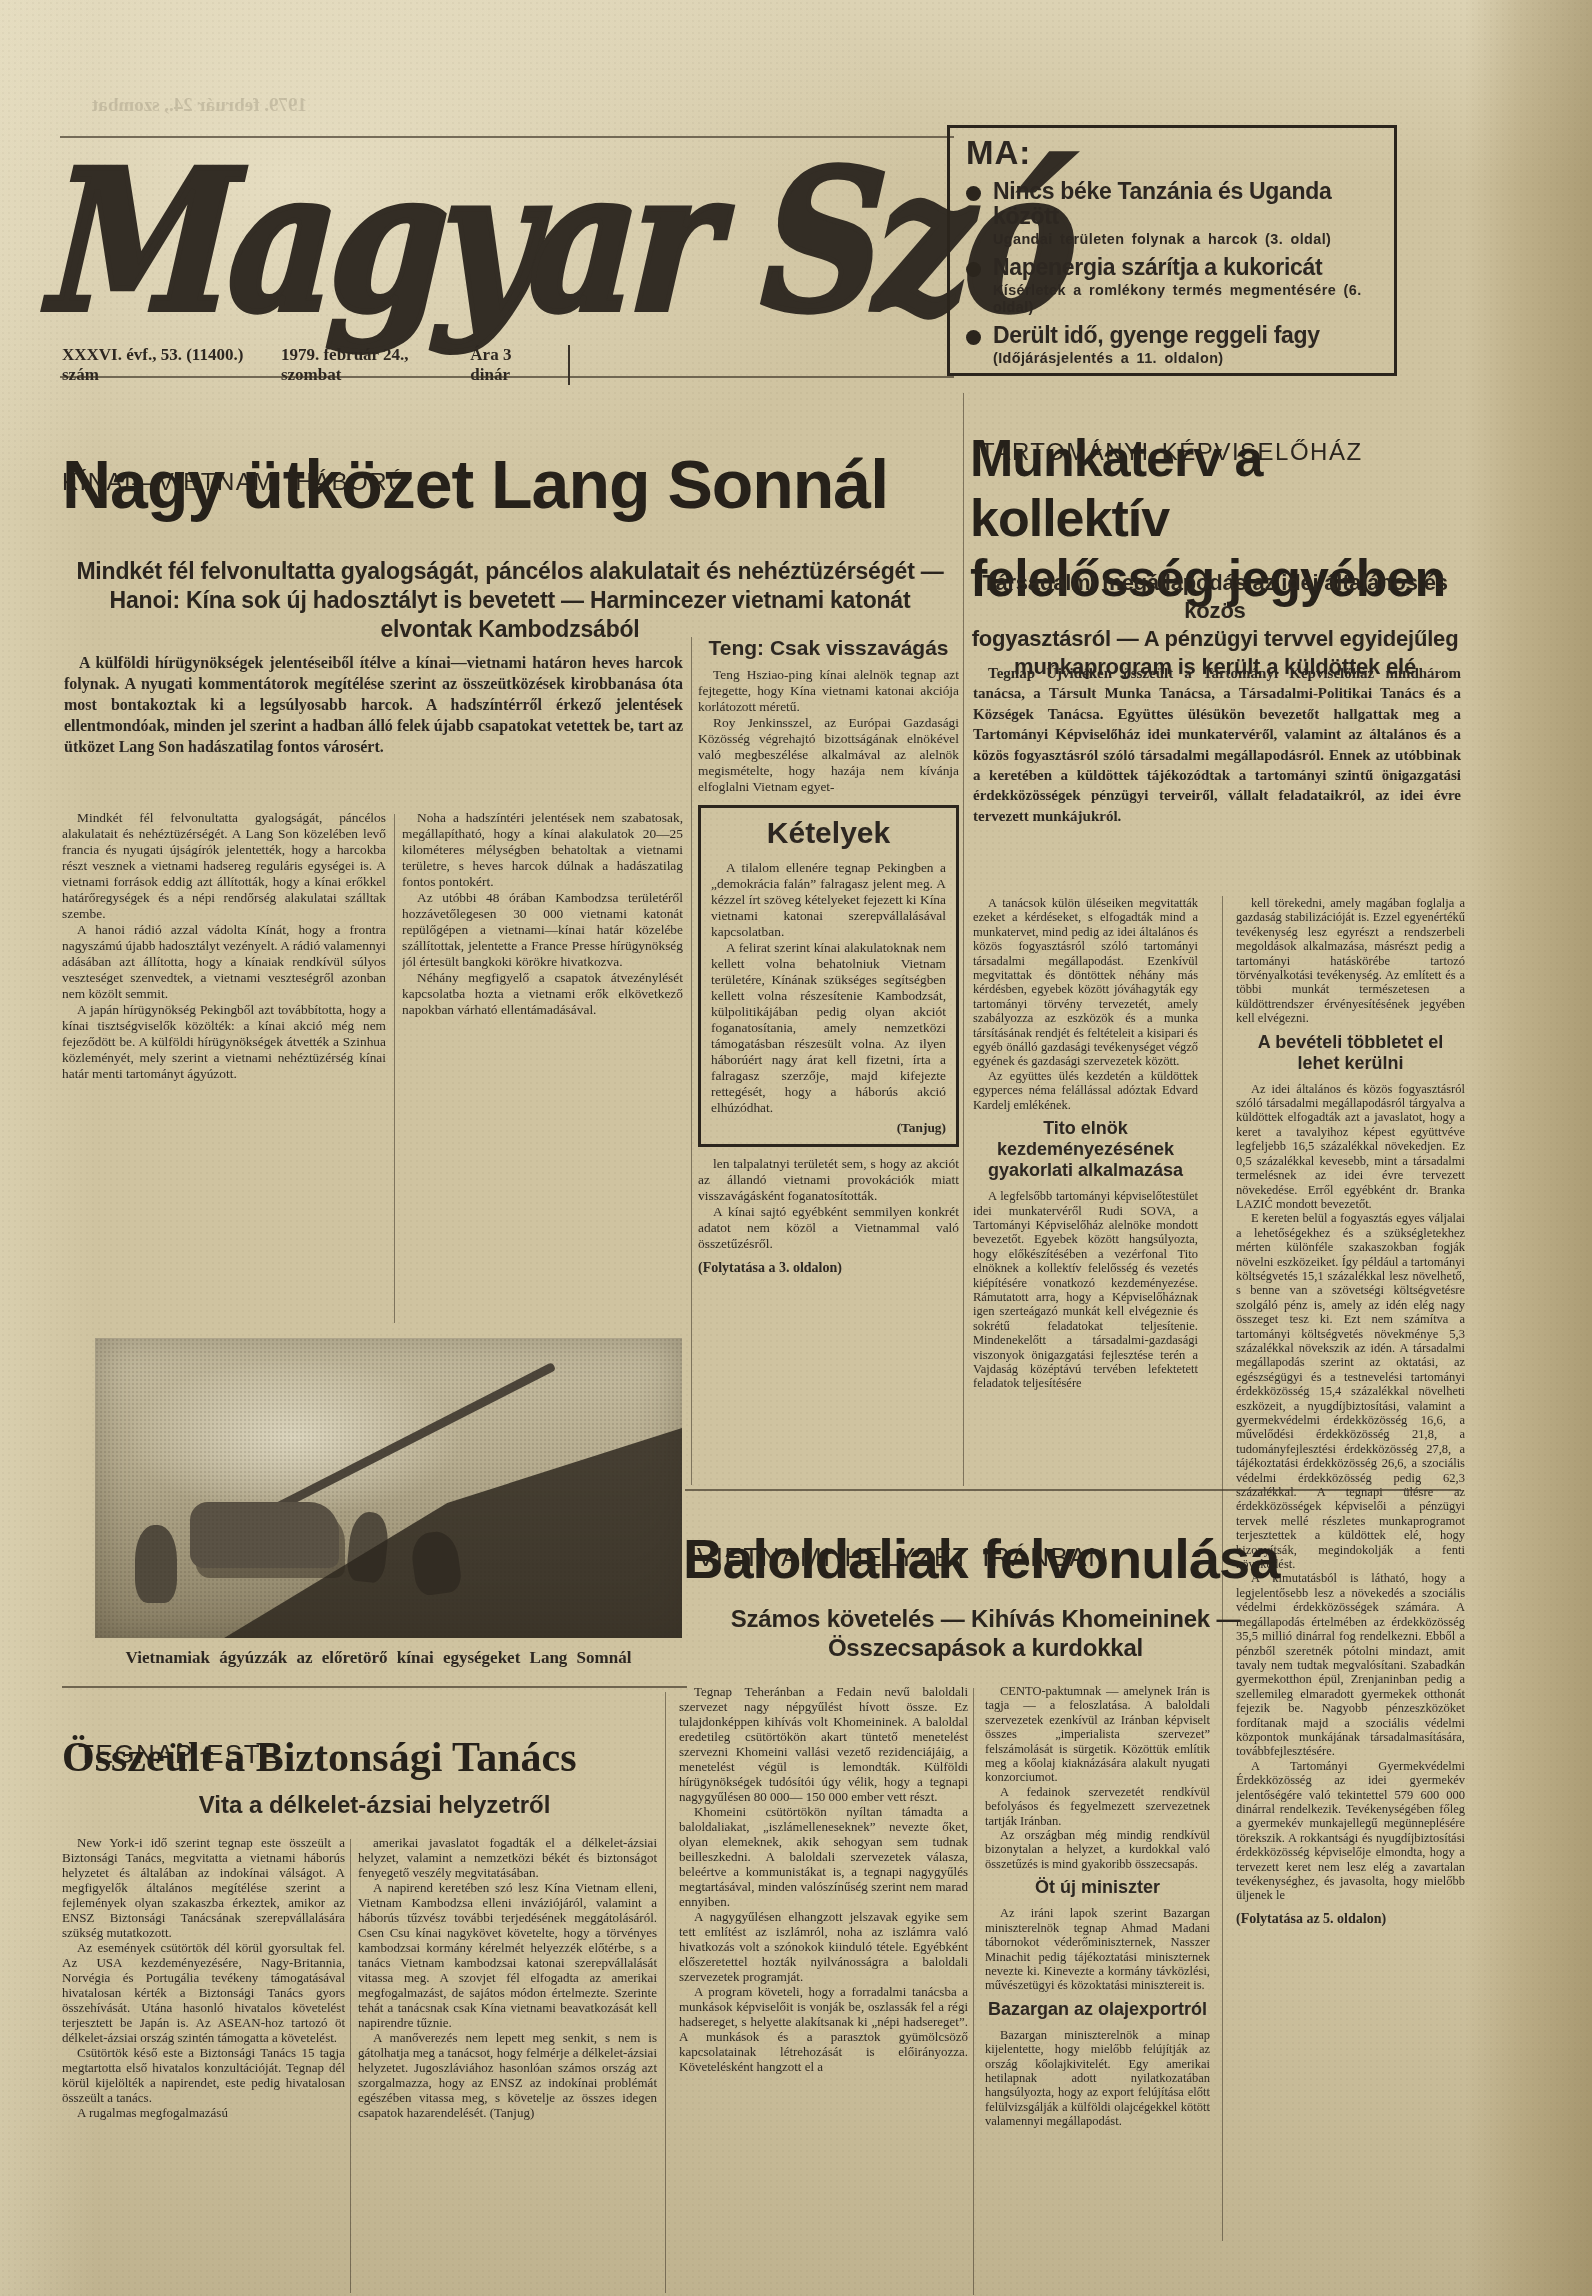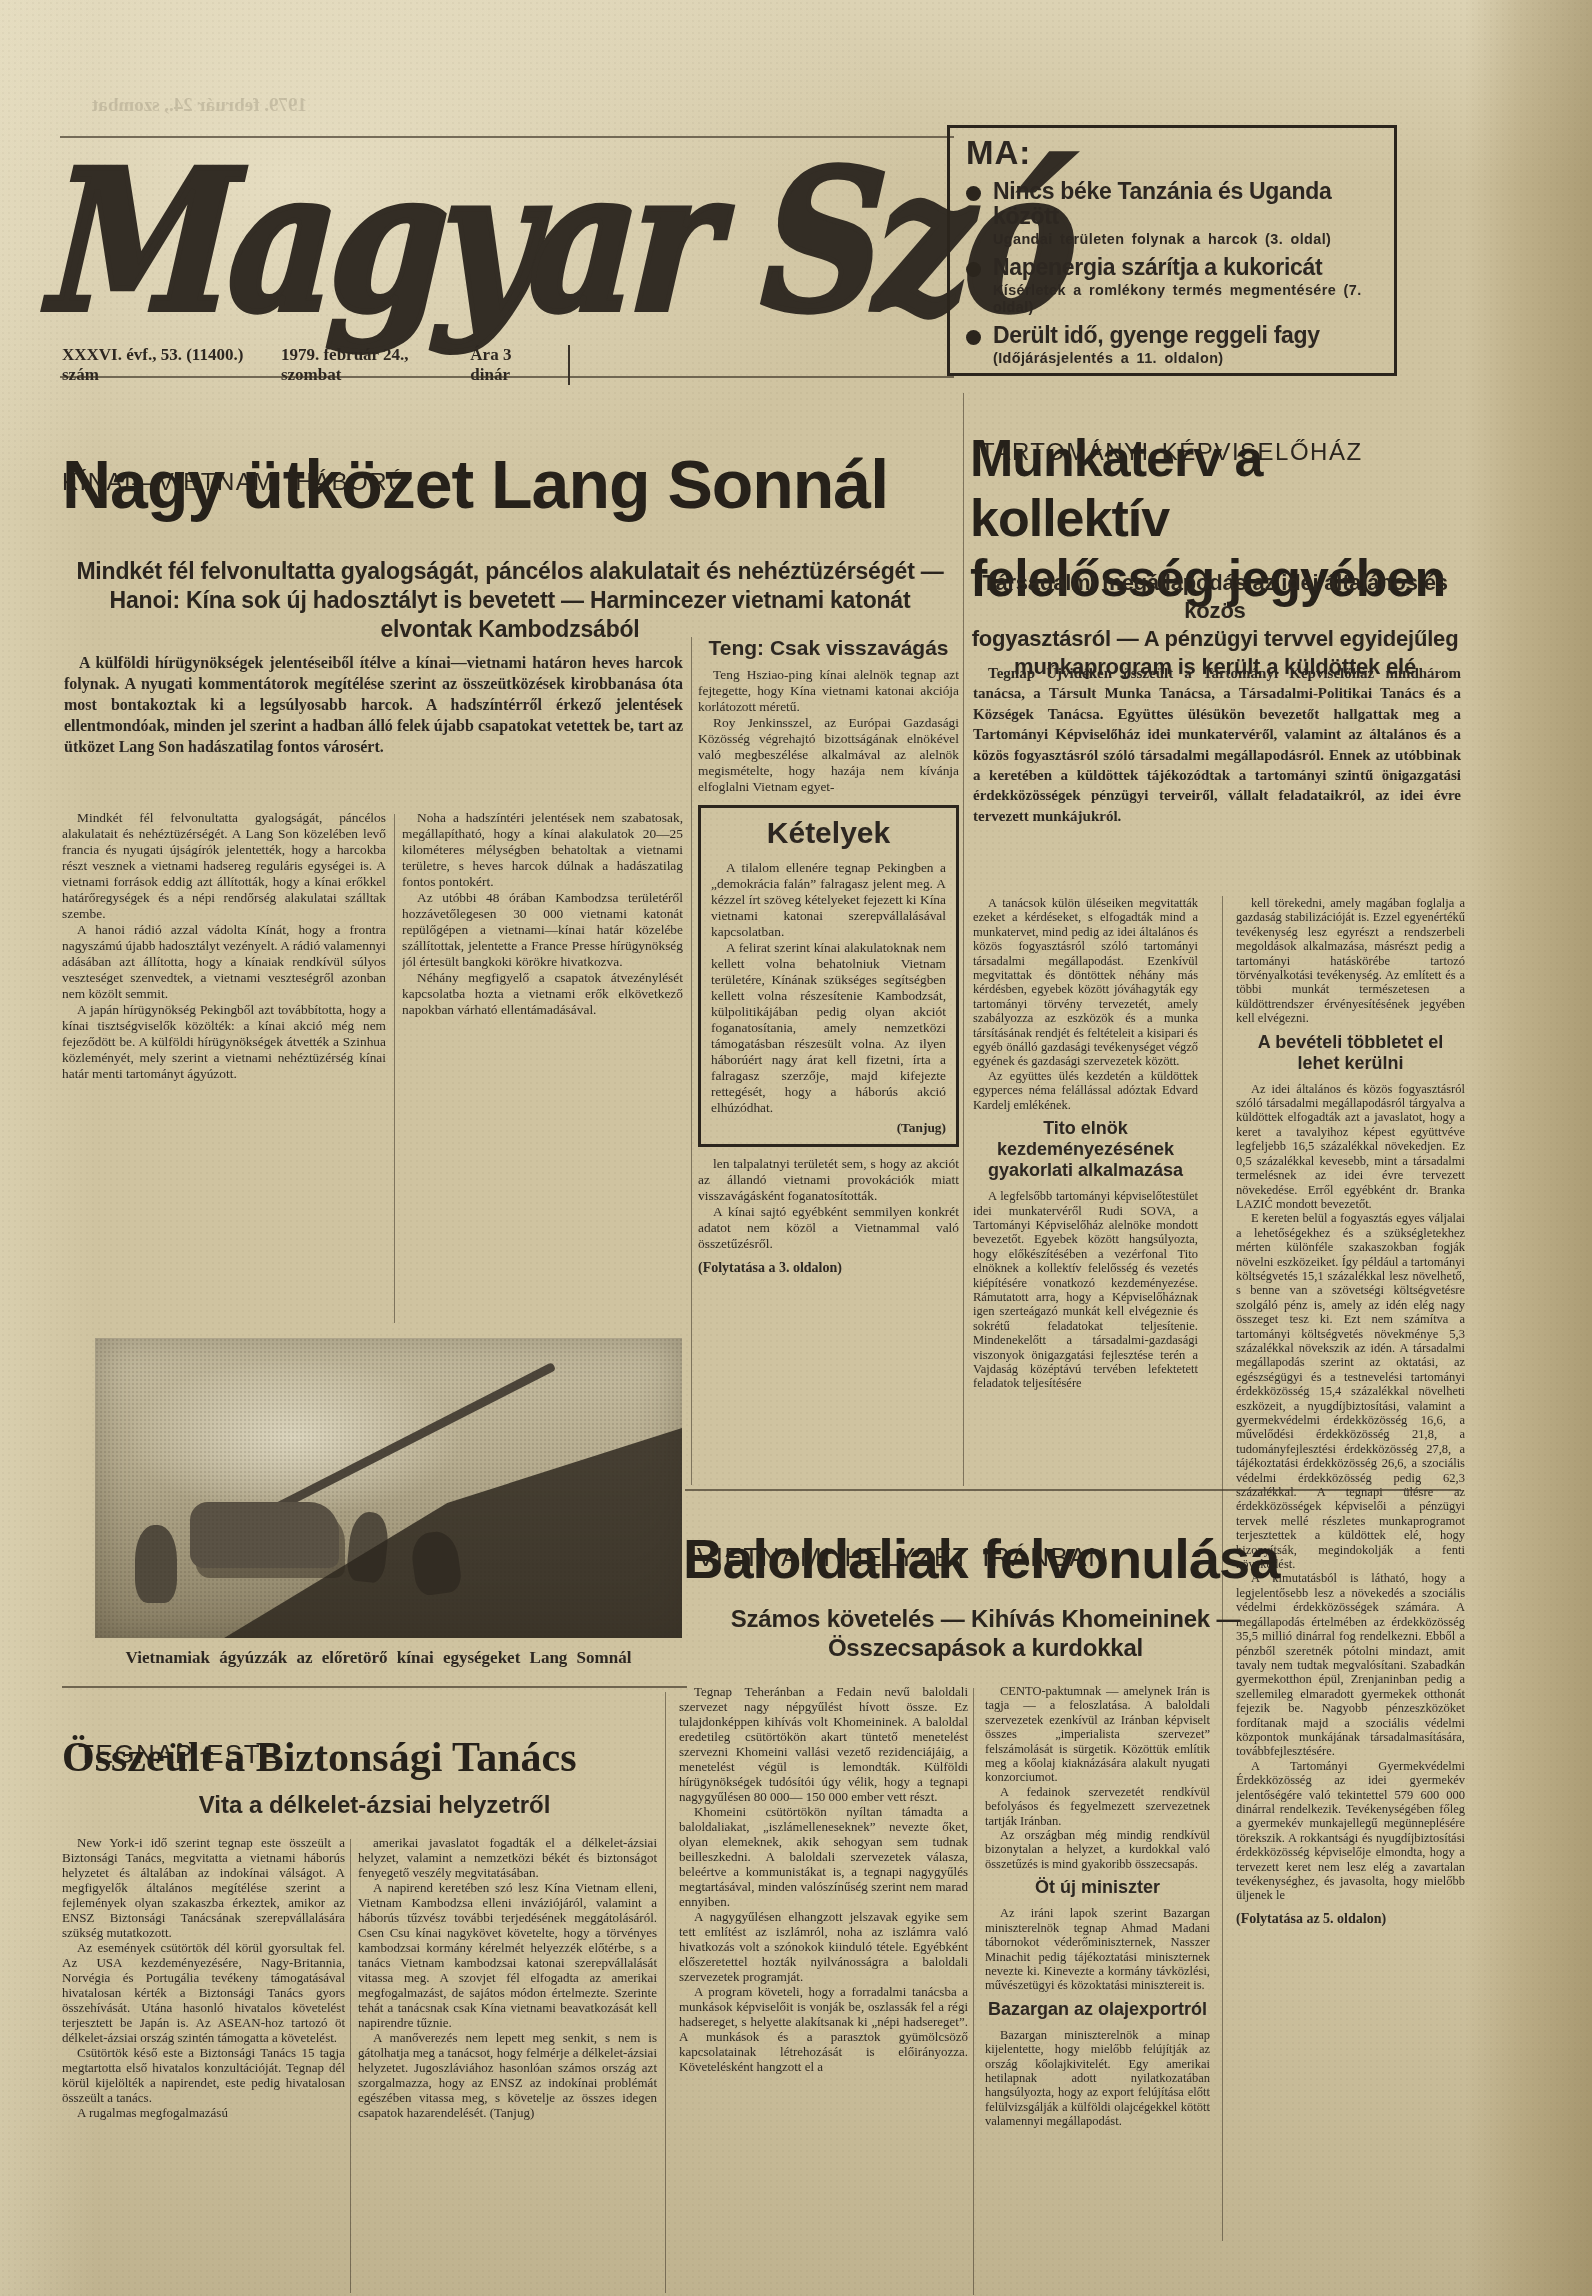--- a/index.html
+++ b/index.html
@@ -92,21 +92,21 @@
       <span class="ma-bullet"></span>
       <span>
           <div class="ma-head">Nincs béke Tanzánia és Uganda között</div>
       <div class="ma-detail">Ugandai területen folynak a harcok (3. oldal)</div>
         </span>
     </div>
     <div class="ma-item">
       <span class="ma-bullet"></span>
       <span>
           <div class="ma-head">Napenergia szárítja a kukoricát</div>
-      <div class="ma-detail">Kísérletek a romlékony termés megmentésére (7. oldal)</div>
+      <div class="ma-detail">Kísérletek a romlékony termés megmentésére (6. oldal)</div>
         </span>
     </div>
     <div class="ma-item">
       <span class="ma-bullet"></span>
       <span>
           <div class="ma-head">Derült idő, gyenge reggeli fagy</div>
       <div class="ma-detail">(Időjárásjelentés a 11. oldalon)</div>
         </span>
     </div>
   </div>

